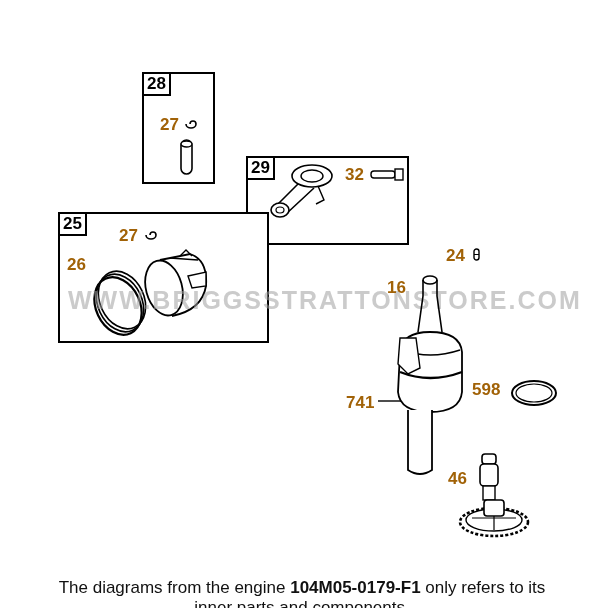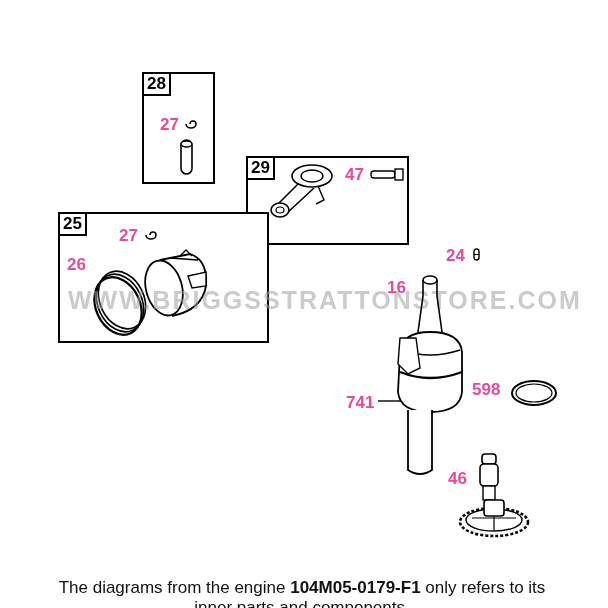--- a/index.html
+++ b/index.html
@@ -1,19 +1,19 @@
 <!DOCTYPE html>
 <html><head>
 <meta charset="utf-8">
 <style>
   html, body { margin:0; padding:0; background:#ffffff; }
   body { width:608px; height:608px; position:relative; overflow:hidden; font-family:"Liberation Sans", sans-serif; }
   .box { position:absolute; border:2px solid #000; background:#fff; box-sizing:border-box; }
   .boxnum { position:absolute; left:-2px; top:-2px; border:2px solid #000; background:#fff; font-weight:bold; font-size:17px; line-height:20px; padding:0 3px; }
-  .lbl { position:absolute; font-weight:bold; font-size:17px; color:#ec4899; line-height:18px;text-align:center; }
+  .lbl { position:absolute; font-weight:bold; font-size:17px; color:#a16207; line-height:18px;text-align:center; }
   .wm { position:absolute; left:68px; top:286px; font-weight:bold; font-size:25px; letter-spacing:2px; color:rgba(160,160,160,0.55); white-space:nowrap; }
   svg { position:absolute; overflow:visible; }
   .foot { position:absolute; left:0; width:528px; top:578px; text-align:center; font-size:17px; color:#111;padding-left:38px; }
   .foot b { font-weight:bold; }
 </style>
 </head>
 <body>
 
 <div class="box" style="left:142px;top:72px;width:73px;height:112px;">
   <span class="boxnum">28</span>
@@ -23,21 +23,21 @@
   <path d="M3 6 a5 4 0 1 0 10 0 a3 3 0 0 0-6 0" fill="none" stroke="#000" stroke-width="1.6"></path>
 </svg>
 <svg style="left:178px;top:138px;" width="20" height="40">
   <rect x="3" y="2" width="11" height="34" rx="5.5" fill="#fff" stroke="#000" stroke-width="1.6"></rect>
   <ellipse cx="8.5" cy="6" rx="5.5" ry="3" fill="#fff" stroke="#000" stroke-width="1.4"></ellipse>
 </svg>
 
 <div class="box" style="left:246px;top:156px;width:163px;height:89px;">
   <span class="boxnum">29</span>
 </div>
-<span class="lbl" style="left:345px;top:166px;">47</span>
+<span class="lbl" style="left:345px;top:166px;">32</span>
 <svg style="left:370px;top:168px;" width="40" height="14">
   <rect x="1" y="3" width="24" height="7" rx="3" fill="#fff" stroke="#000" stroke-width="1.4"></rect>
   <rect x="25" y="1" width="8" height="11" fill="#fff" stroke="#000" stroke-width="1.4"></rect>
 </svg>
 <svg style="left:268px;top:162px;" width="70" height="62">
   <ellipse cx="44" cy="14" rx="20" ry="11" fill="#fff" stroke="#000" stroke-width="1.6"></ellipse>
   <ellipse cx="44" cy="14" rx="11" ry="6" fill="#fff" stroke="#000" stroke-width="1.4"></ellipse>
   <path d="M30 22 L8 44 M46 26 L18 52" stroke="#000" stroke-width="1.6" fill="none"></path>
   <path d="M50 24 L56 38 L48 42" stroke="#000" stroke-width="1.4" fill="none"></path>
   <ellipse cx="12" cy="48" rx="9" ry="7" fill="#fff" stroke="#000" stroke-width="1.6"></ellipse>

